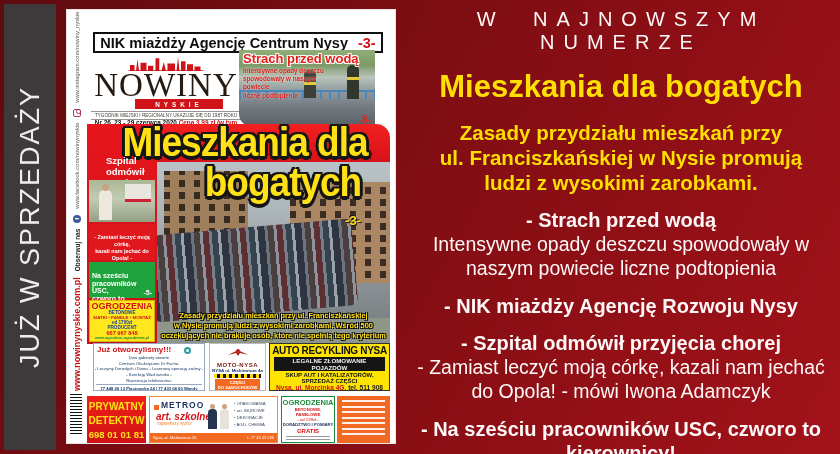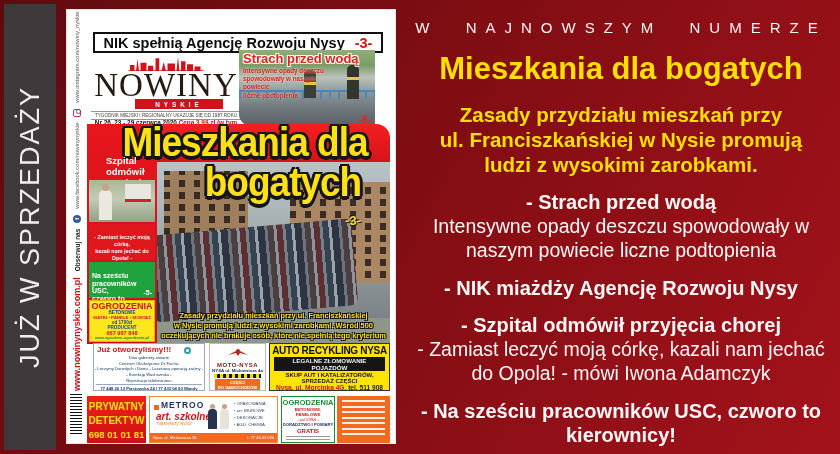--- a/index.html
+++ b/index.html
@@ -12,21 +12,21 @@
   
   .ribbon { position:absolute; left:4px; top:4px; width:52px; height:446px; background:#3e393a; }
   .ribbon-inner { position:absolute; width:446px; height:52px; transform-origin:0 0;
                   transform:rotate(-90deg) translateX(-446px);
                   display:flex; align-items:center; justify-content:center;
                   font-size:27px; letter-spacing:2px; color:#f1ecec; }
 
   
   .panel { position:absolute; left:402px; top:0; width:438px; height:454px;
            display:flex; flex-direction:column; align-items:center; text-align:center; color:#fdf7f7; }
-  .kicker { margin-top:19px; font-size:15px; letter-spacing:9px; word-spacing:14px; }
+  .kicker { margin-top:8px; font-size:20px; letter-spacing:9px; word-spacing:14px; }
   .p-headline { margin-top:15px; font-size:31px; font-weight:bold; color:#ffdf00; }
   .p-lead { margin-top:15px; font-size:20.5px; font-weight:bold; color:#ffdf00; line-height:1.22; white-space:pre-line; }
   .p-item-title { margin-top:13px; font-size:20px; font-weight:bold; line-height:1.2; white-space:pre-line; }
   .p-item-body { font-size:19.5px; line-height:1.25; white-space:pre-line; }
 
   
   .paper { position:absolute; left:67px; top:10px; width:328px; height:433px; background:#fff;
            box-shadow:0 0 0 1px #e8e2e2; font-family:"Liberation Sans", sans-serif; }
 
   
@@ -207,21 +207,21 @@
         <span class="spine-follow">Obserwuj nas</span>
         <span class="fb-ic">f</span>
         <span class="spine-url">www.facebook.com/nowinynyskie</span>
         <span class="ig-ic"></span>
         <span class="spine-url">www.instagram.com/nowiny_nyskie</span>
       </div>
     </div>
     <div class="barcode"></div>
 
     <div class="top-banner">
-      <span>NIK spełnią Agencję Rozwoju Nysy</span>
+      <span>NIK miażdży Agencję Centrum Nysy</span>
       <span class="pg">-3-</span>
     </div>
 
     <div class="masthead">
       <svg class="skyline" width="84" height="15" viewBox="0 0 100 20">
         <g fill="#cf1318">
           <rect x="2" y="12" width="6" height="8"></rect>
             <polygon points="10,20 12,4 14,20"></polygon>
           <rect x="16" y="9" width="8" height="11"></rect>
             <rect x="26" y="13" width="7" height="7"></rect>

